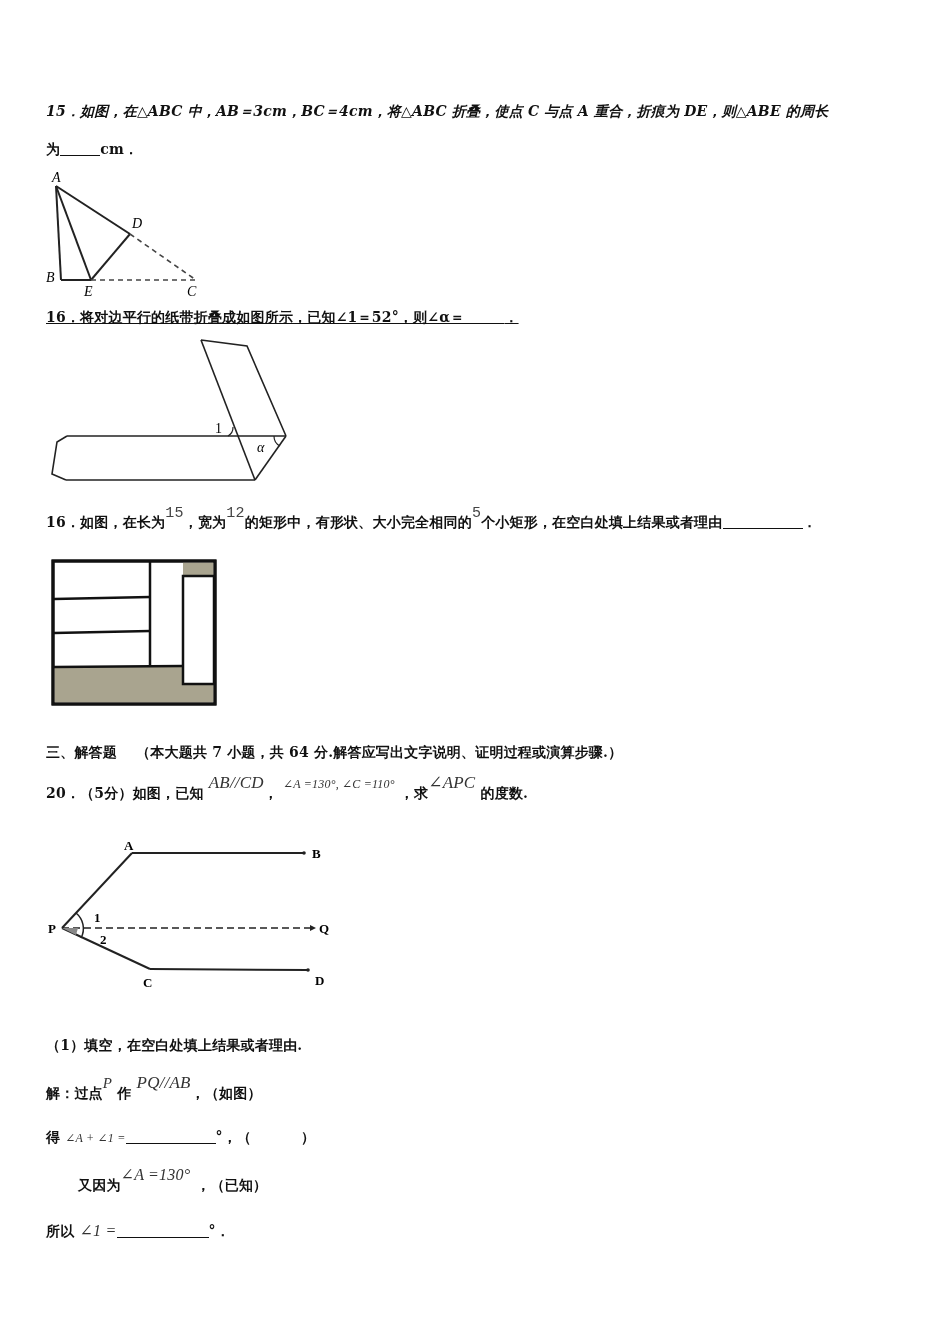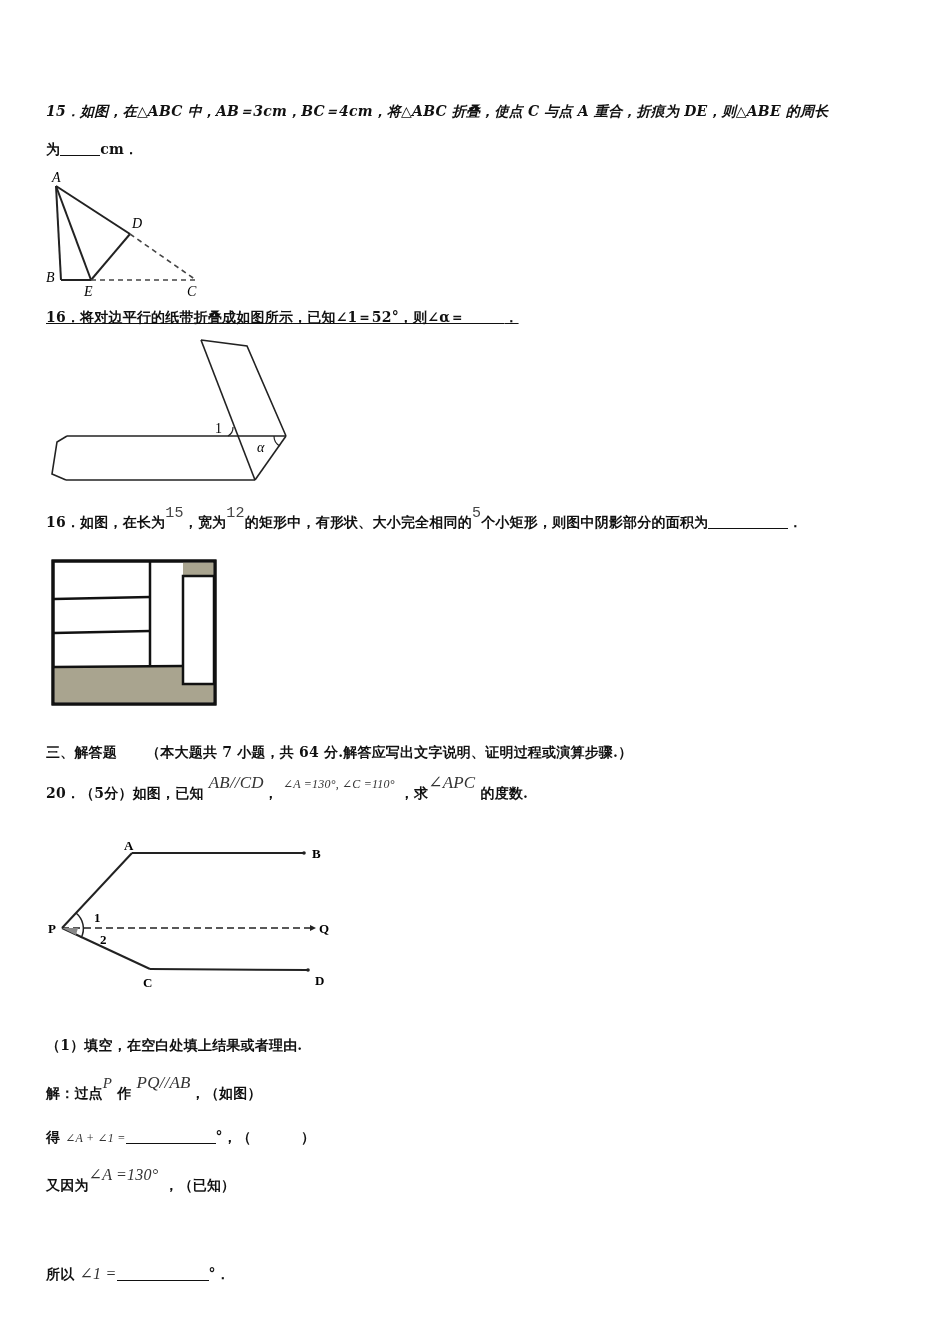--- a/index.html
+++ b/index.html
@@ -62,39 +62,39 @@
     <line x1="22" y1="144" x2="211" y2="144" stroke="#222" stroke-width="1.6"></line>
     <polyline points="23,100 13,106 8,138 22,144" fill="none" stroke="#222" stroke-width="1.6"></polyline>
     <path d="M184,100 A10,10 0 0 0 189,91" fill="none" stroke="#222" stroke-width="1.2"></path>
     <path d="M230,100 A11,11 0 0 0 236,110" fill="none" stroke="#222" stroke-width="1.2"></path>
     <text x="171" y="97" font-family="Liberation Serif, serif" font-size="14">1</text>
     <text x="213" y="116" font-family="Liberation Serif, serif" font-style="italic" font-size="14">α</text>
   </svg>
 </div>
 
 <div class="line" style="top:514px;">
-  <span>16．</span><span>如图，在长为</span><span class="sup">15</span><span>，宽为</span><span class="sup">12</span><span>的矩形中，有形状、大小完全相同的</span><span class="sup">5</span><span>个小矩形，则图中阴影部分的面积为</span><span class="blank" style="width:80px;"></span><span>．</span>
+  <span>16．</span><span>如图，在长为</span><span class="sup">15</span><span>，宽为</span><span class="sup">12</span><span>的矩形中，有形状、大小完全相同的</span><span class="sup">5</span><span>个小矩形，在空白处填上结果或者理由</span><span class="blank" style="width:80px;"></span><span>．</span>
 </div>
 <div class="fig" style="left:50px; top:558px;">
   <svg width="170" height="152" viewBox="0 0 170 152">
     <rect x="3" y="3" width="162" height="143" fill="#fff" stroke="#111" stroke-width="3"></rect>
     <rect x="4.5" y="109" width="159" height="35.5" fill="#a9a48f"></rect>
     <rect x="133" y="4.5" width="30.5" height="14" fill="#a9a48f"></rect>
     <rect x="133" y="18" width="31" height="108" fill="#fff" stroke="#111" stroke-width="2.5"></rect>
     <line x1="4" y1="109" x2="133" y2="108" stroke="#111" stroke-width="2.5"></line>
     <line x1="100" y1="4" x2="100" y2="108" stroke="#111" stroke-width="2.5"></line>
     <line x1="4" y1="41" x2="100" y2="39" stroke="#111" stroke-width="2.5"></line>
     <line x1="4" y1="75" x2="100" y2="73" stroke="#111" stroke-width="2.5"></line>
     <rect x="3" y="3" width="162" height="143" fill="none" stroke="#111" stroke-width="3"></rect>
   </svg>
 </div>
 
 <div class="line" style="top:744px;">
   <span>三、解答题</span>
-  <span style="margin-left:24px;">（本大题共 7 小题，共 64 分.解答应写出文字说明、证明过程或演算步骤.）</span>
+  <span style="margin-left:14px;">（本大题共 7 小题，共 64 分.解答应写出文字说明、证明过程或演算步骤.）</span>
 </div>
 
 <div class="line" style="top:782px;">
   <span>20．</span><span>（5分）</span><span>如图，已知</span>
   <span class="math up">AB//CD</span><span>，</span>
   <span class="math up" style="font-size:12px;">∠A =130°, ∠C =110°</span>
   <span>，求</span><span class="math up">∠APC</span>
   <span>的度数.</span>
 </div>
 <div class="fig" style="left:44px; top:836px;">
@@ -126,20 +126,20 @@
   <span>解：过点</span><span class="math up" style="font-size:15px;">P</span>
   <span>作</span>
   <span class="math up">PQ//AB</span><span>，（如图）</span>
 </div>
 
 <div class="line" style="top:1129px;">
   <span>得</span>
   <span class="math" style="font-size:12px;">∠A + ∠1 =</span><span class="blank" style="width:90px;"></span><span>°，（</span><span style="display:inline-block; width:50px;"></span><span>）</span>
 </div>
 
-<div class="line" style="top:1175px;">
+<div class="line" style="top:1175px;margin-left:32px;">
   <span>又因为</span><span class="math up" style="font-size:16px;">∠A =130°</span><span style="display:inline-block; width:6px;"></span><span>，（已知）</span>
 </div>
 
-<div class="line" style="top:1264px;">
+<div class="line" style="top:1221px;">
   <span>所以</span>
   <span class="math" style="font-size:16px;">∠1 =</span><span class="blank" style="width:92px;"></span><span>°．</span>
 </div>
 
 </body></html>

